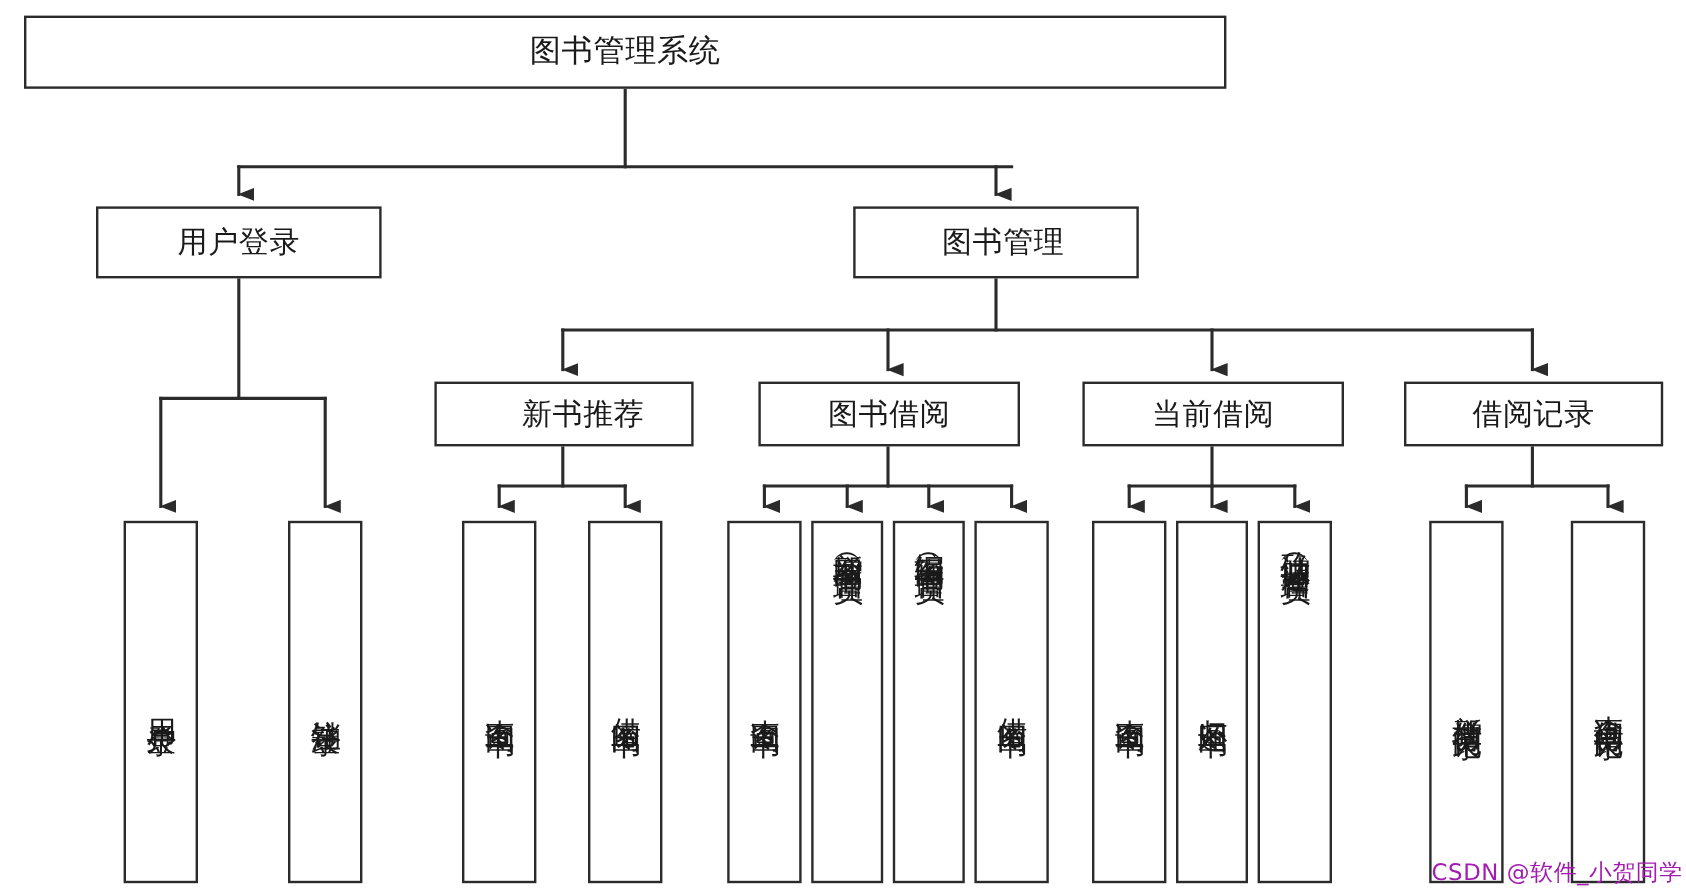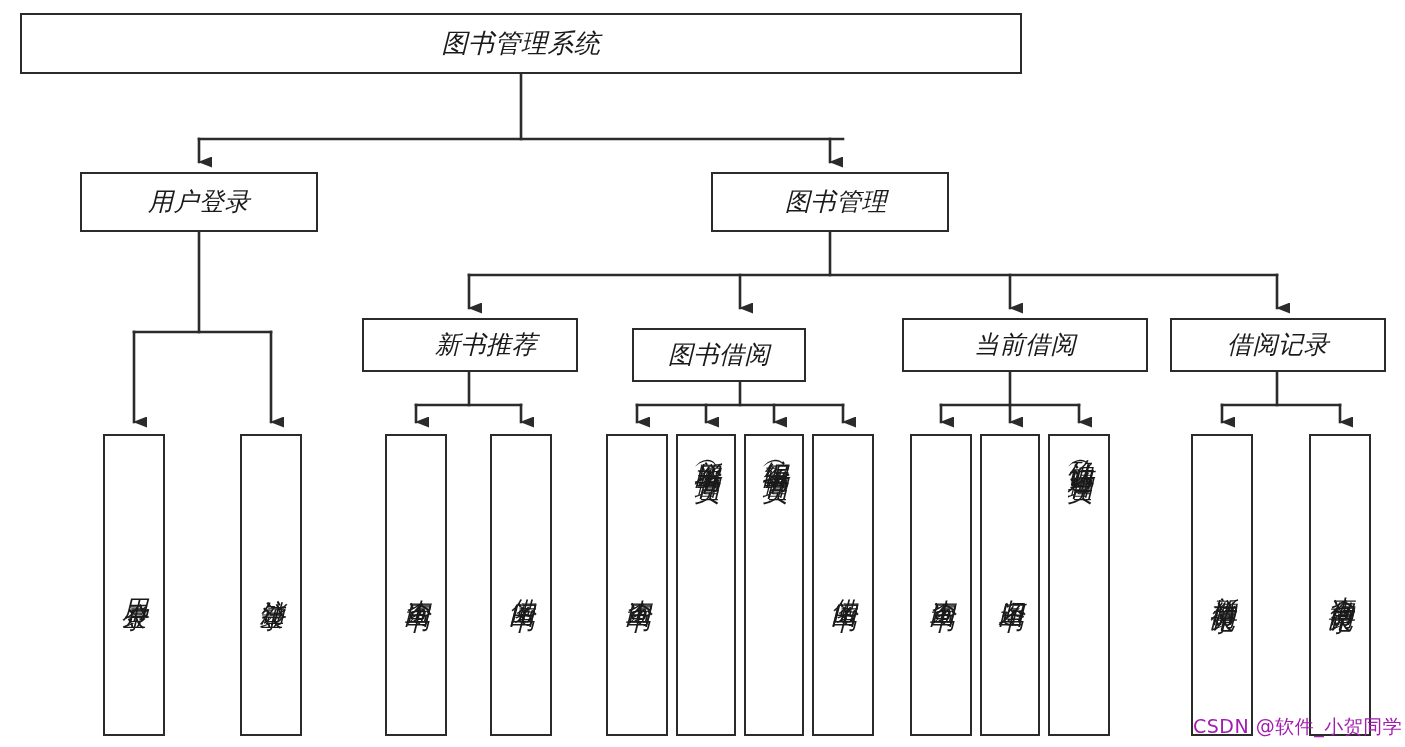--- a/index.html
+++ b/index.html
@@ -34,21 +34,20 @@
     display: flex;
     align-items: center;
     justify-content: center;
     color: #1a1a1a;
   }
   .node .label {
     display: block;
     text-align: center;
     line-height: 1.18;
     letter-spacing: 0.5px;
-    font-style: italic;
   }
   
   .node.horiz .label {
     writing-mode: horizontal-tb;
     font-size: 25px;
   }
   .node.title .label {
     font-size: 26px;
   }
   
@@ -141,24 +140,24 @@
   <div class="node horiz" style="left:80px; top:172px; width:238px; height:60px;">
     <span class="label">用户登录</span>
   </div>
   <div class="node horiz" style="left:711px; top:172px; width:238px; height:60px;padding-left:12px;">
     <span class="label">图书管理</span>
   </div>
 
   <div class="node horiz" style="left:362px; top:318px; width:216px; height:54px;padding-left:32px;">
     <span class="label">新书推荐</span>
   </div>
-  <div class="node horiz" style="left:632px; top:328px; width:174px; height:54px;">
+  <div class="node horiz" style="left:632px; top:318px; width:218px; height:54px;">
     <span class="label">图书借阅</span>
   </div>
-  <div class="node horiz" style="left:902px; top:318px; width:246px; height:54px;">
+  <div class="node horiz" style="left:902px; top:318px; width:218px; height:54px;">
     <span class="label">当前借阅</span>
   </div>
   <div class="node horiz" style="left:1170px; top:318px; width:216px; height:54px;">
     <span class="label">借阅记录</span>
   </div>
 
   <div class="node vert centered" style="left:103px; top:434px; width:62px; height:302px;">
     <span class="label">用户登录</span>
   </div>
   <div class="node vert centered" style="left:240px; top:434px; width:62px; height:302px;">

